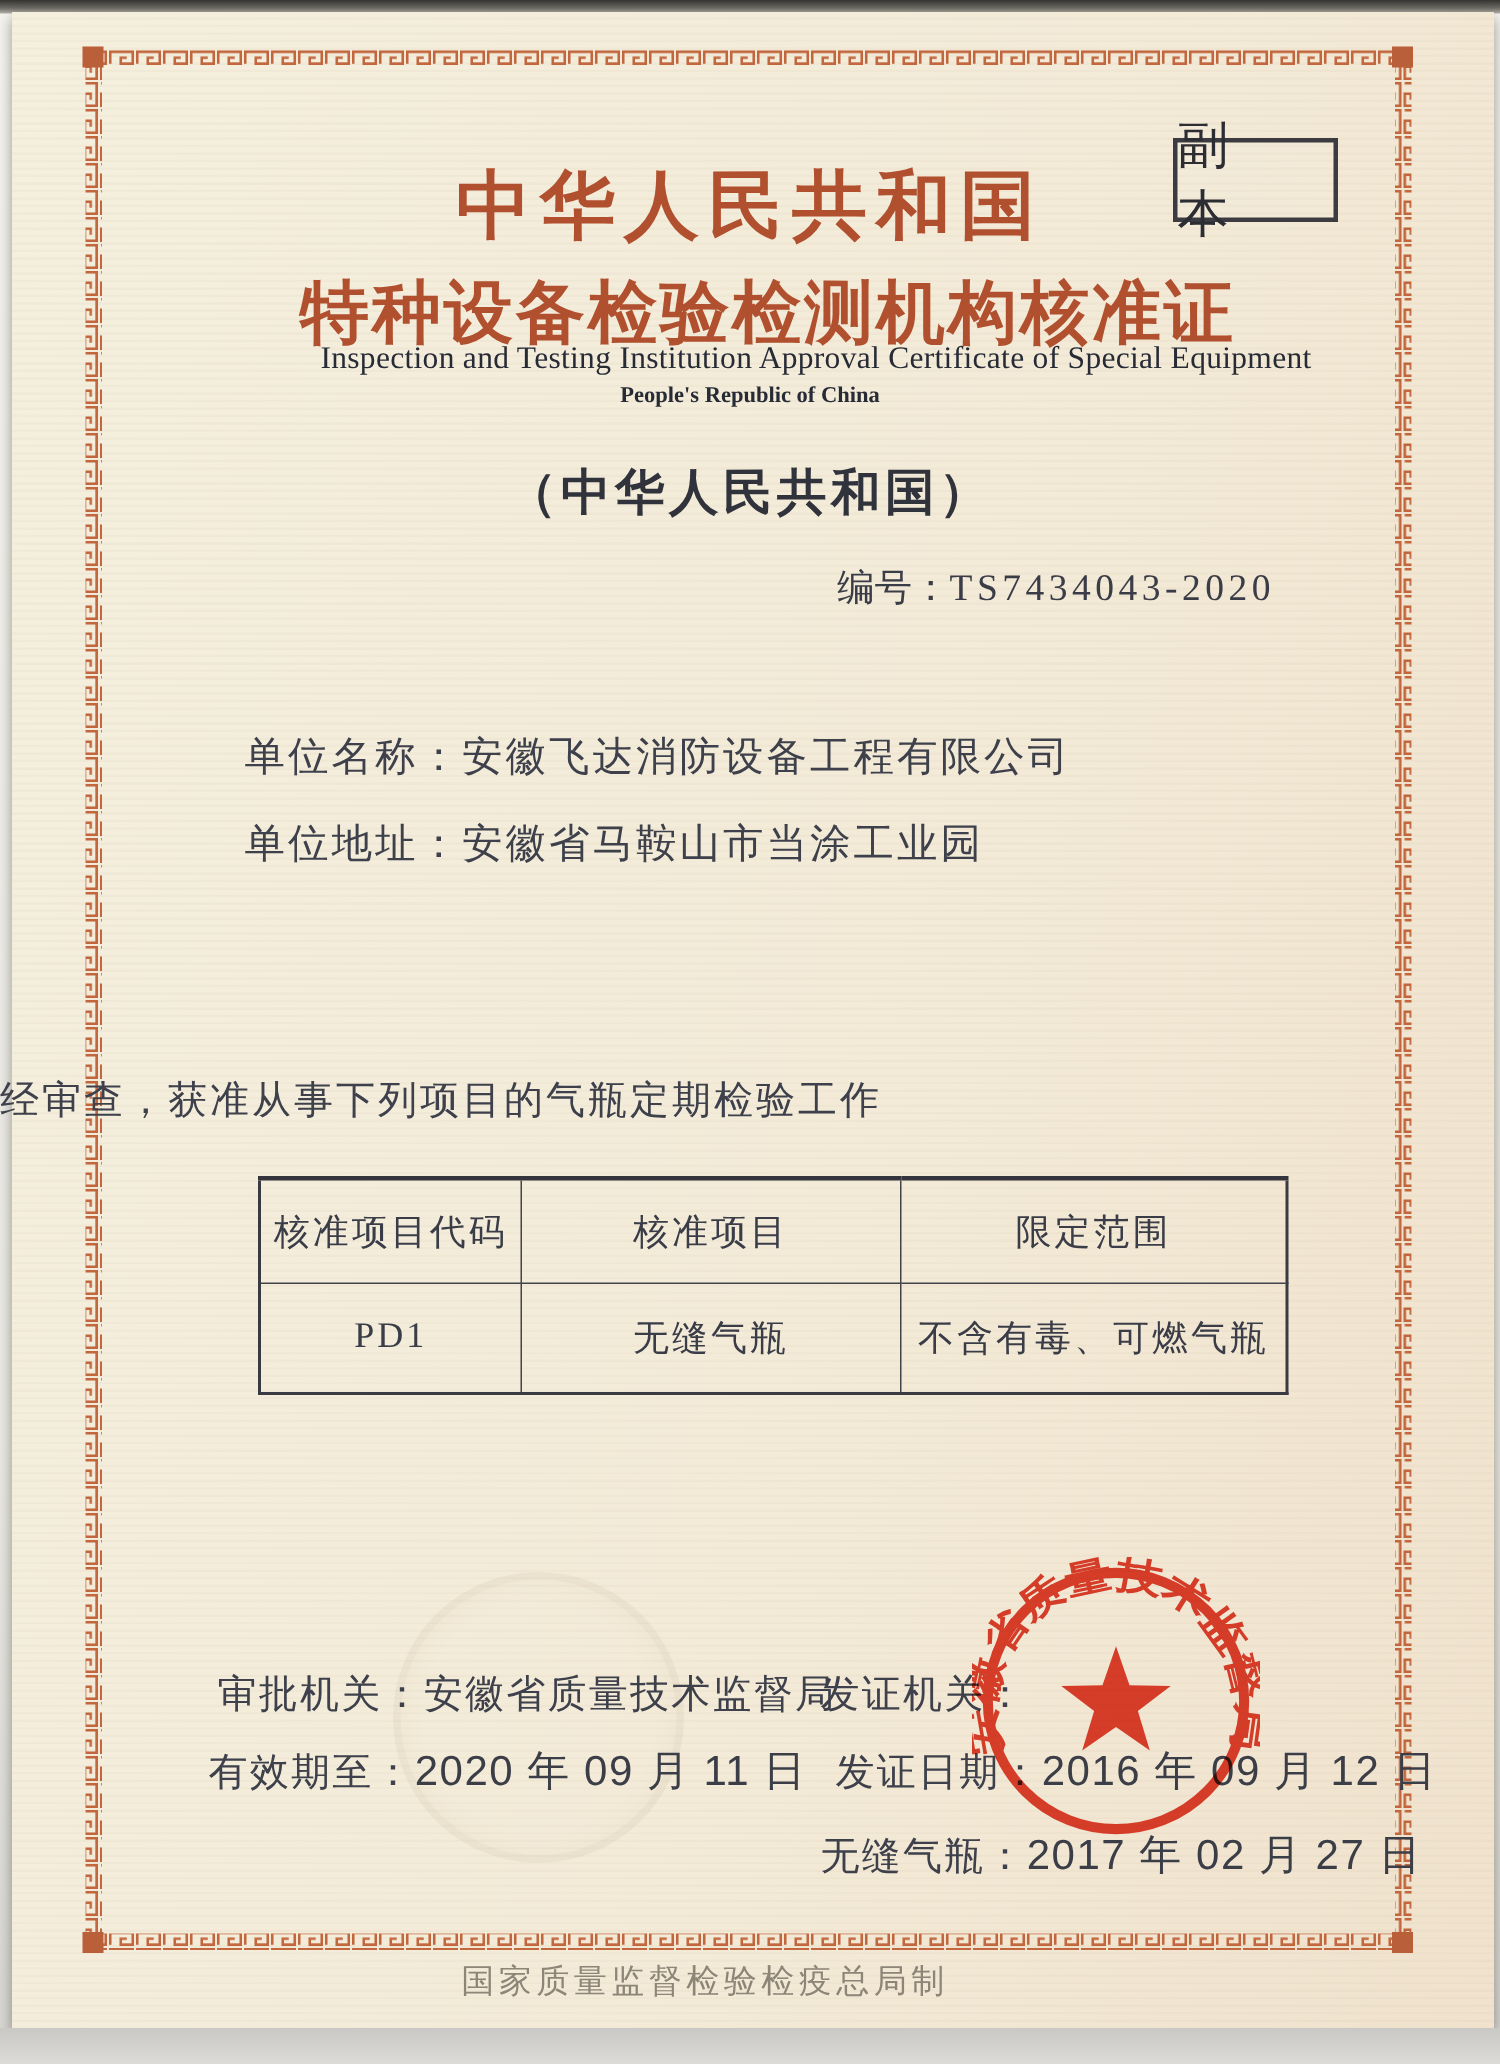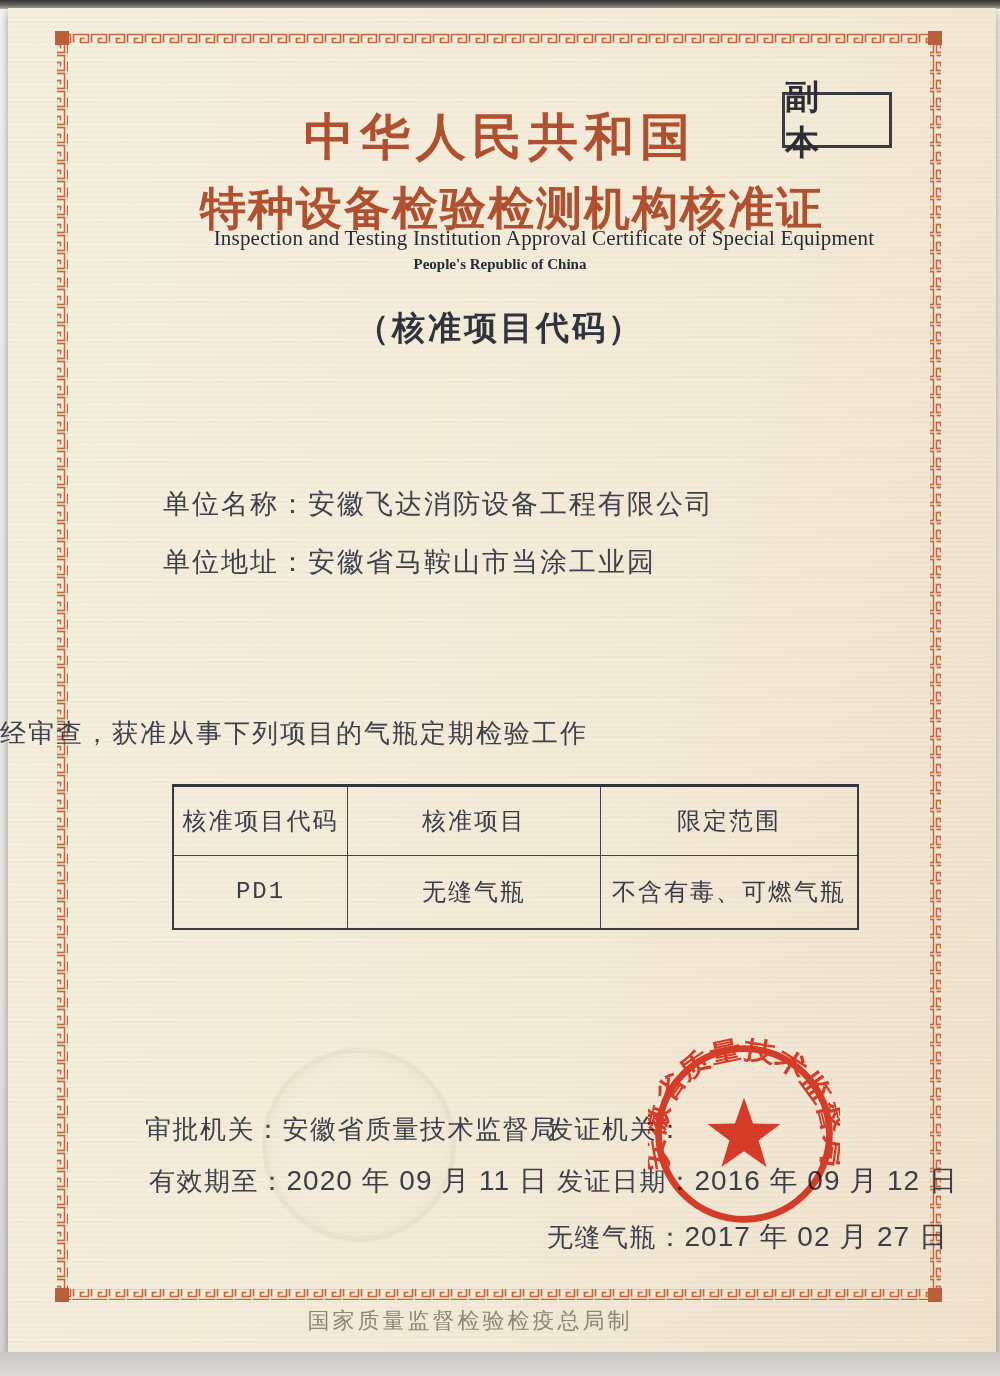--- a/index.html
+++ b/index.html
@@ -19,21 +19,21 @@
   .paper{
     position:absolute;left:8px;top:8px;width:988px;height:1345px;
     background:
       repeating-linear-gradient(0deg, rgba(120,95,60,0.035) 0px, rgba(120,95,60,0.035) 1px, rgba(255,255,255,0) 2px, rgba(255,255,255,0) 5px),
       linear-gradient(105deg,#f5efde 0%,#f3ebd8 55%,#f0e2cd 100%);
     box-shadow:0 4px 9px rgba(40,35,25,0.45);
   }
   .meander-border{position:absolute;left:0;top:0;pointer-events:none;}
   .copy-box{
     position:absolute;left:782px;top:92px;width:104px;height:50px;
-    border:3px solid #3b3b41;color:#2c2c33;font-size:34px;font-weight:700;
+    border:3px solid #3b3b41;color:#2c2c33;font-size:34px;font-weight:400;
     display:flex;align-items:center;justify-content:center;letter-spacing:6px;
     background:rgba(255,255,255,0.06);
   }
   .title-cn{
     position:absolute;left:0;top:104px;width:100%;margin:0;text-align:center;
     font-size:50px;font-weight:700;letter-spacing:6px;color:#b1502f;
   }
   .subtitle-cn{
     position:absolute;left:0;top:166px;width:100%;margin:12px;text-align:center;
     font-size:46px;font-weight:700;letter-spacing:2px;color:#b1502f;
@@ -61,30 +61,30 @@
     position:absolute;left:0;top:716px;width:100%;text-align:left;
     font-size:26px;color:#3e414b;letter-spacing:2px;
   }
   table.approval-table{
     position:absolute;left:172px;top:784px;width:681px;height:143px;
     border-collapse:collapse;table-layout:fixed;
     font-size:24px;color:#3a3d47;
   }
   table.approval-table th,table.approval-table td{
     border:1.6px solid #43434b;text-align:center;vertical-align:middle;
-    font-weight:500;letter-spacing:2px;padding:0;font-family:Liberation Mono, monospace;
+    font-weight:500;letter-spacing:2px;padding:0;
   }
   table.approval-table thead tr{height:70px;}
   table.approval-table tbody tr{height:73px;padding-left:40px;}
   table.approval-table{border:2px solid #3a3a42;}
   table.approval-table thead th{border-top:3.5px solid #34343c;}
   .col-code{width:173px;}.col-item{width:252px;}.col-scope{width:256px;}
   .footer-row{position:absolute;font-size:26px;color:#3e414b;letter-spacing:1.5px;white-space:nowrap;}
   .f-approve{left:145px;top:1112px;}
-  .f-valid{left:149px;top:1162px;}
+  .f-valid{left:139px;top:1162px;}
   .f-issuer{left:547px;top:1112px;}
   .f-issuedate{left:557px;top:1162px;}
   .f-adddate{left:547px;top:1218px;}
   .date-val{font-family:"Liberation Sans","DejaVu Sans",sans-serif;font-size:28px;color:#3b3e47;letter-spacing:1px;}
   .seal{
     position:absolute;left:648px;top:1038px;width:192px;height:192px;
     mix-blend-mode:multiply;opacity:0.93;
   }
   .ghost-seal{
     position:absolute;left:262px;top:1048px;width:184px;height:184px;border-radius:50%;
@@ -125,22 +125,25 @@
     <rect x="928" y="1288" width="14" height="14" fill="#b95f39"></rect>
   </svg>
 
   <div class="copy-box">副　本</div>
 
   <h1 class="title-cn">中华人民共和国</h1>
   <h2 class="subtitle-cn">特种设备检验检测机构核准证</h2>
   <p class="title-en1">Inspection and Testing Institution Approval Certificate of Special Equipment</p>
   <p class="title-en2">People's Republic of China</p>
 
-  <div class="inst-type">（核准项目代码）</div>
+  <div class="inst-type">（中华人民共和国）</div>
 
+  <div class="cert-no">
+    <span>编号：</span><span class="num">TS7434043-2020</span>
+  </div>
 
   <div class="field-row row-addr">
     <span>单位地址：</span><span>安徽省马鞍山市当涂工业园</span>
   </div>
   <div class="field-row row-name">
     <span>单位名称：</span><span>安徽飞达消防设备工程有限公司</span>
   </div>
 
   <div class="statement">经审查，获准从事下列项目的气瓶定期检验工作</div>
 

